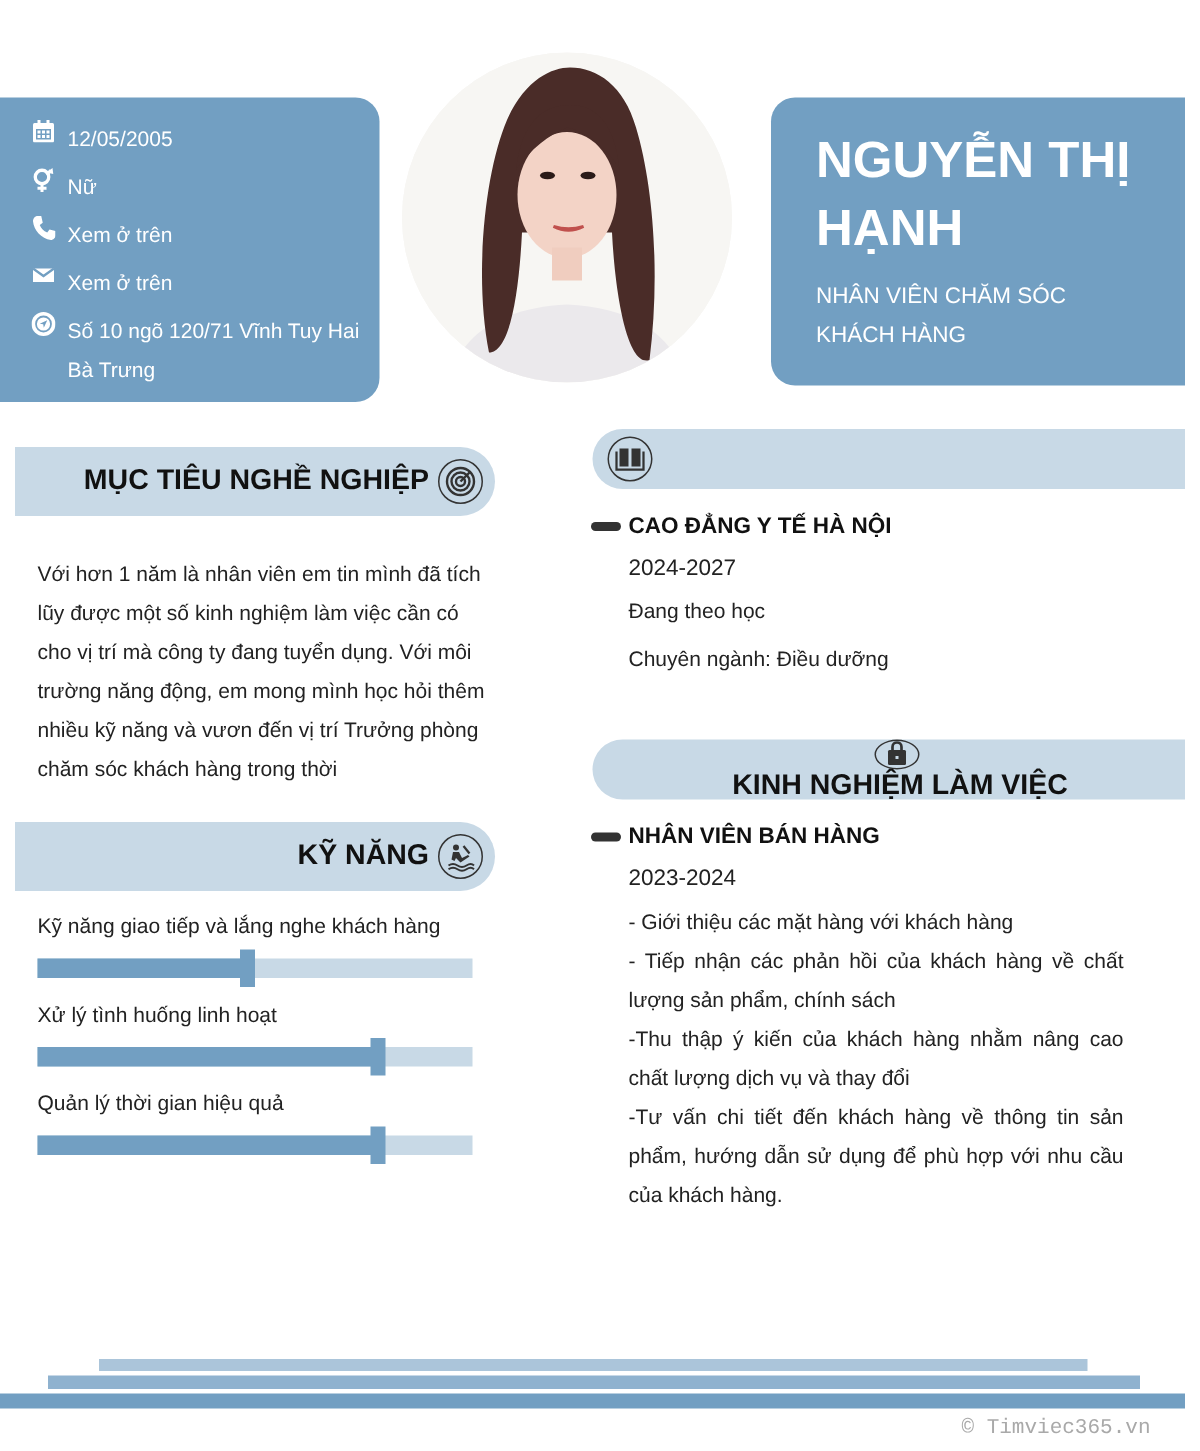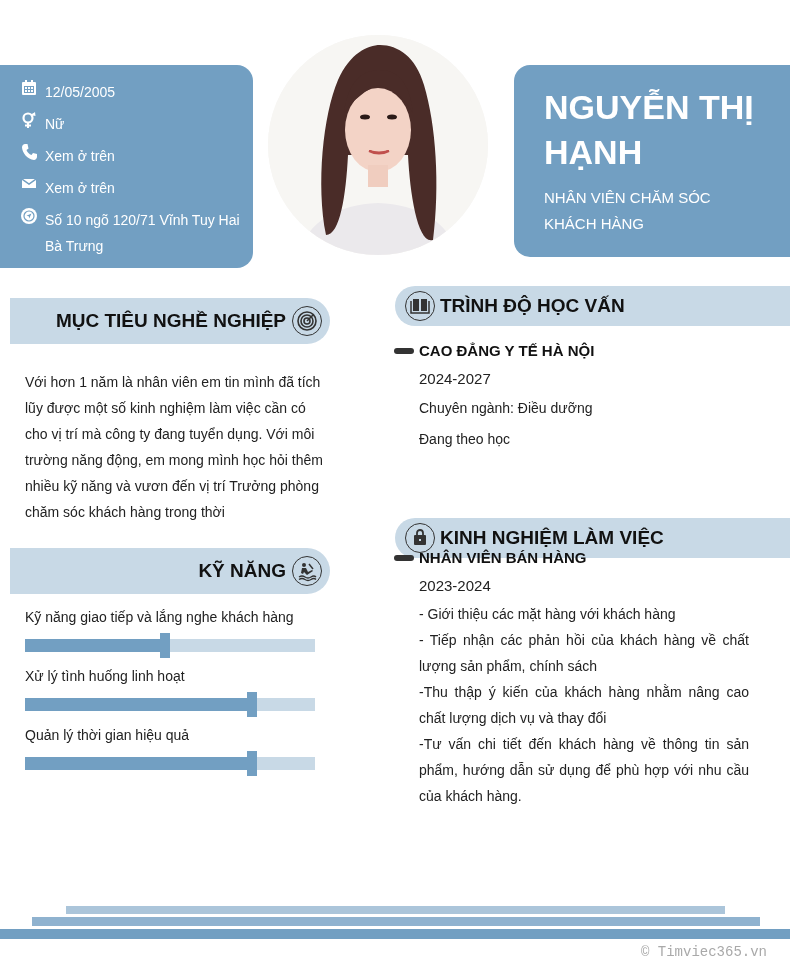--- a/index.html
+++ b/index.html
@@ -192,33 +192,32 @@
 </div>
 
 <div class="sec-head-right" style="top:286px;">
   <span class="circ-icon">
     <svg width="20" height="18" viewBox="0 0 20 18">
         <rect x="3" y="2" width="6" height="12" fill="#333"></rect>
         <rect x="11" y="2" width="6" height="12" fill="#333"></rect>
         <path d="M1 4 L1 16 L19 16 L19 4" fill="none" stroke="#333" stroke-width="1.5"></path>
       </svg>
   </span>
-  <span class="lbl">TRÌNH ĐỘ HỌC VẤN</span>
 </div>
 <div class="entry" style="top:342px;">
   <div class="head">
     <span class="dash"></span>
     <span class="org">CAO ĐẲNG Y TẾ HÀ NỘI</span>
   </div>
   <div class="years">2024-2027</div>
+  <div class="line" style="margin-top:5px;">Đang theo học</div>
   <div class="line" style="margin-top:6px;">Chuyên ngành: Điều dưỡng</div>
-  <div class="line" style="margin-top:5px;">Đang theo học</div>
-</div>
-
-<div class="sec-head-right" style="top:518px;">
+</div>
+
+<div class="sec-head-right" style="top:493px;flex-direction:column;">
   <span class="circ-icon">
     <svg width="18" height="18" viewBox="0 0 18 18">
         <path d="M6 6 L6 4 C6 2 7.5 1 9 1 C10.5 1 12 2 12 4 L12 6" fill="none" stroke="#333" stroke-width="1.8"></path>
         <rect x="3" y="6" width="12" height="10" rx="1" fill="#333"></rect>
         <rect x="8" y="10" width="2" height="2" fill="#c8d9e6"></rect>
       </svg>
   </span>
   <span class="lbl">KINH NGHIỆM LÀM VIỆC</span>
 </div>
 <div class="entry" style="top:549px;">

